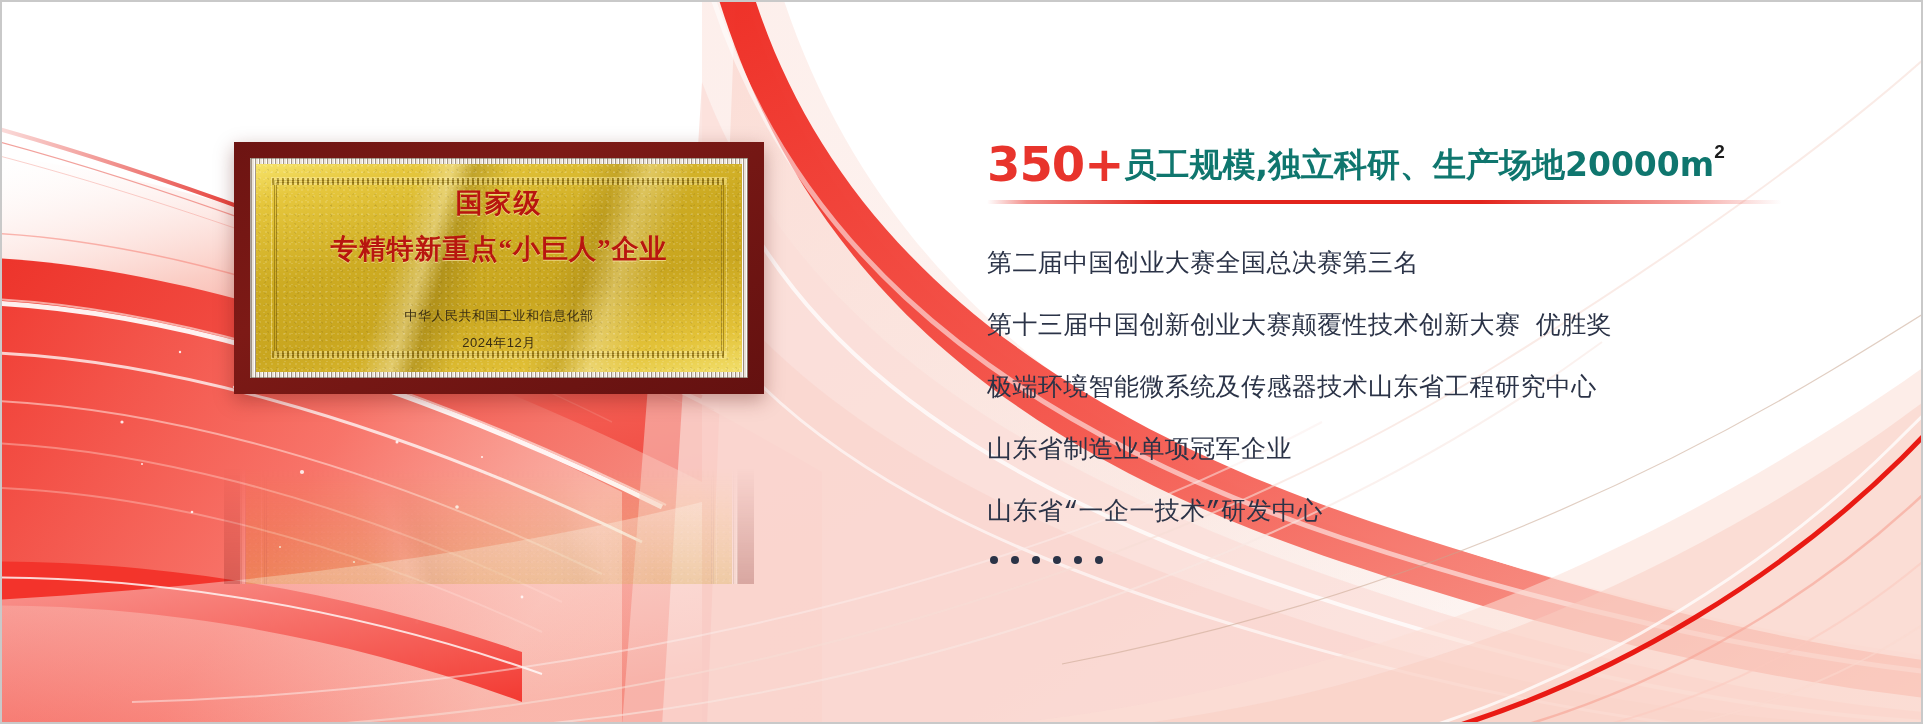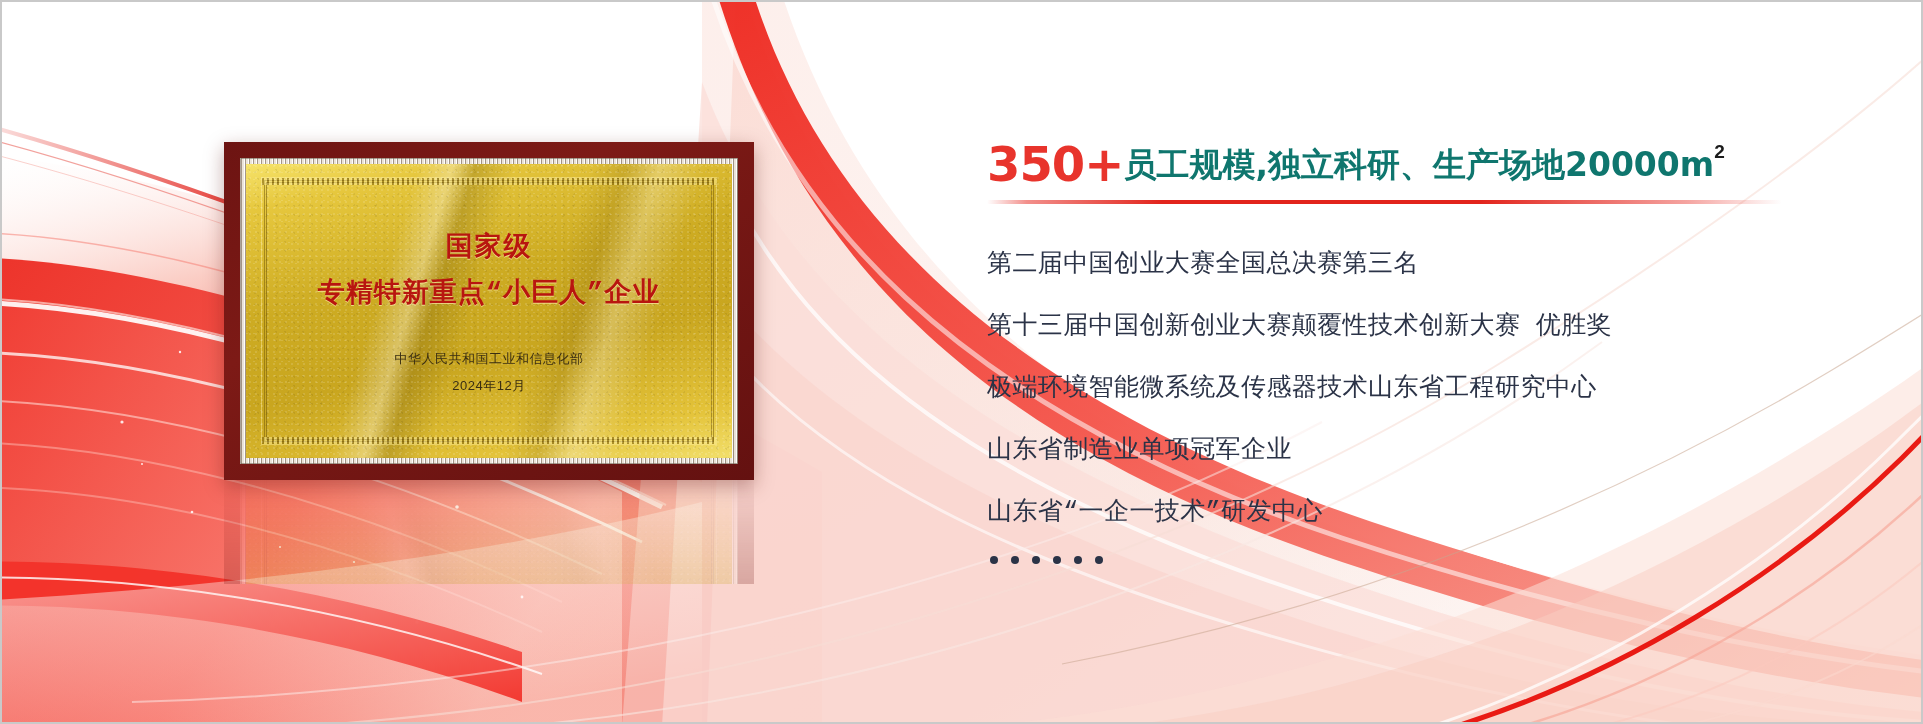--- a/index.html
+++ b/index.html
@@ -13,22 +13,22 @@
     font-family:"Liberation Sans","DejaVu Sans",sans-serif;
   }
 
   
   .bg{position:absolute;inset:0;overflow:hidden;}
   .bg svg{position:absolute;top:0;left:0;width:1923px;height:724px;display:block;}
 
   
   .plaque-wrap{
     position:absolute;
-    left:222px;top:140px;
-    width:530px;height:338px;
+    left:232px;top:140px;
+    width:530px;height:252px;
   }
   .plaque{
     position:absolute;inset:0;
     background:linear-gradient(150deg,#6d1412 0%,#7d1a16 35%,#641110 100%);
     box-shadow:0 6px 18px rgba(90,20,15,.35);
     padding:16px;
   }
   .plaque-inner-silver{
     position:absolute;inset:16px;
     background:
@@ -98,21 +98,21 @@
     z-index:3;
   }
   .pl-title1{
     color:#b8160f;font-weight:bold;font-size:27px;letter-spacing:2px;
     font-family:"DejaVu Serif","Liberation Serif",serif;
     text-shadow:0 1px 0 rgba(255,240,170,.65);
     margin-bottom:10px;
   }
   .pl-title2{
     color:#b8160f;font-weight:bold;font-size:27px;letter-spacing:1px;
-    font-family:Liberation Mono, monospace;
+    font-family:Liberation Serif, serif;
     text-shadow:0 1px 0 rgba(255,240,170,.65);
     margin-bottom:40px;
   }
   .pl-issuer{color:#3a2e12;font-size:13px;letter-spacing:.5px;margin-bottom:9px;}
   .pl-date{color:#3a2e12;font-size:13px;letter-spacing:.5px;text-align:right;}
 
   
   .plaque-reflection{
     position:absolute;left:222px;top:432px;width:530px;height:150px;
     transform:scaleY(-1);

